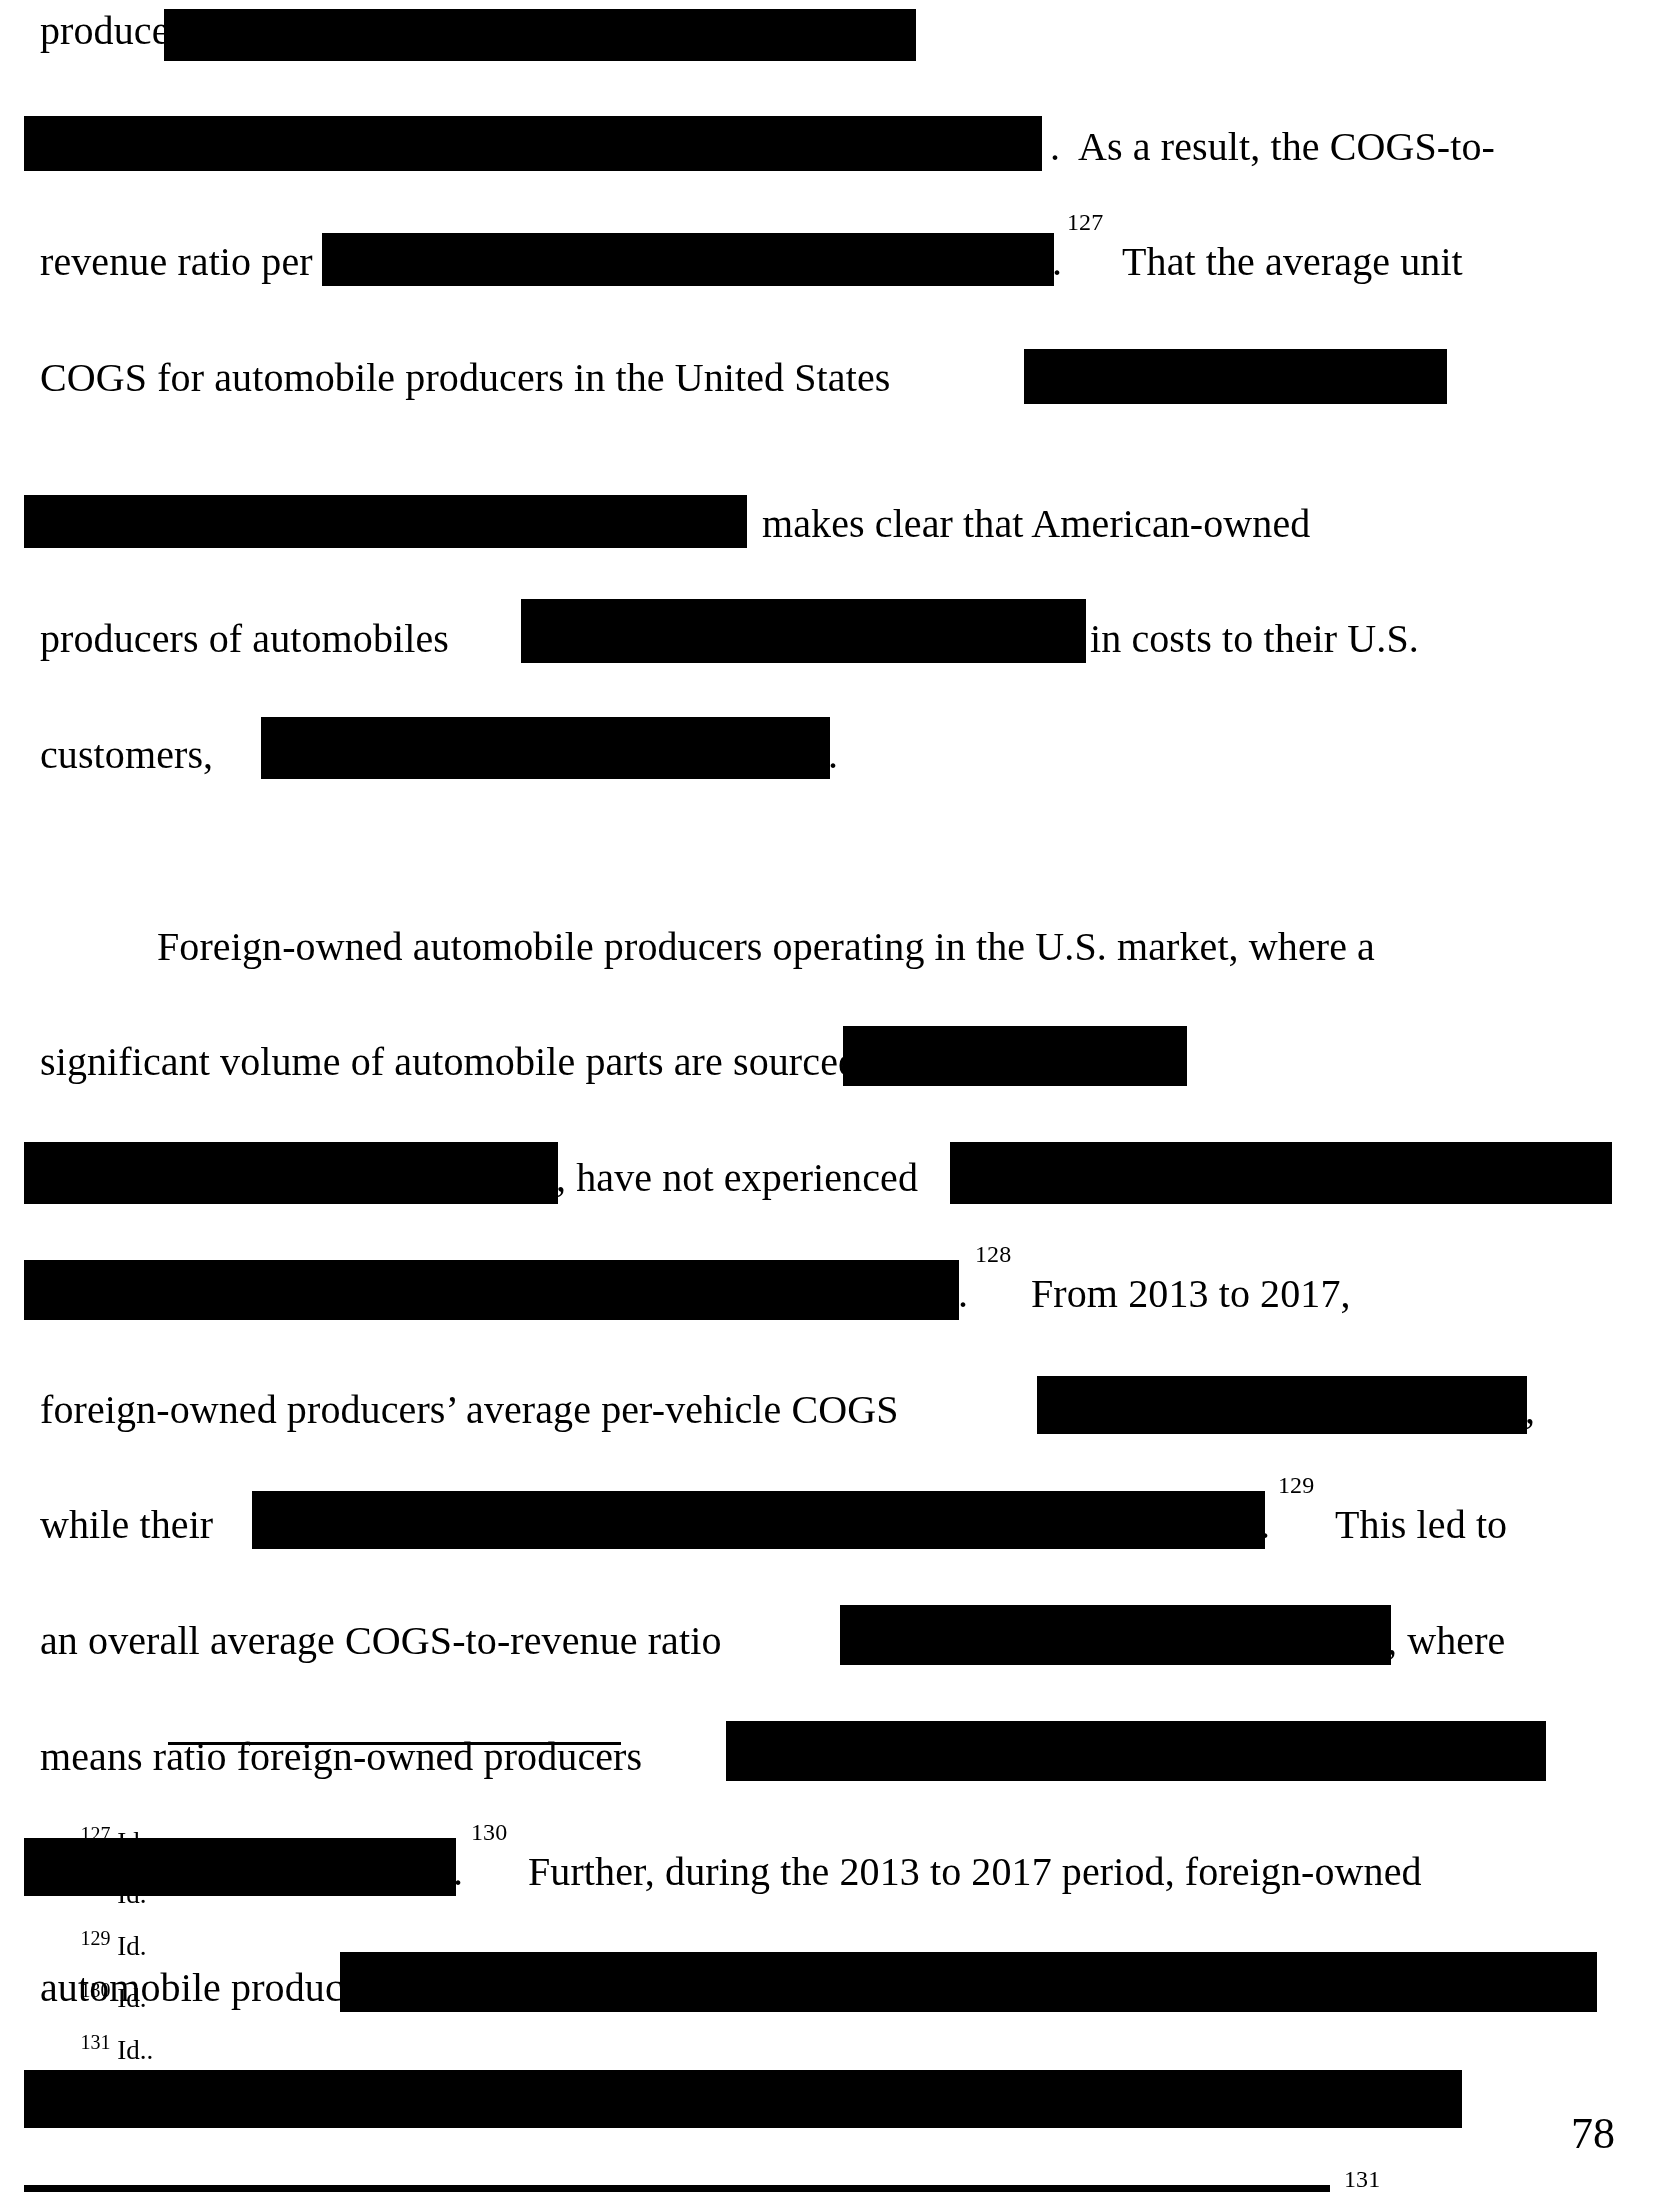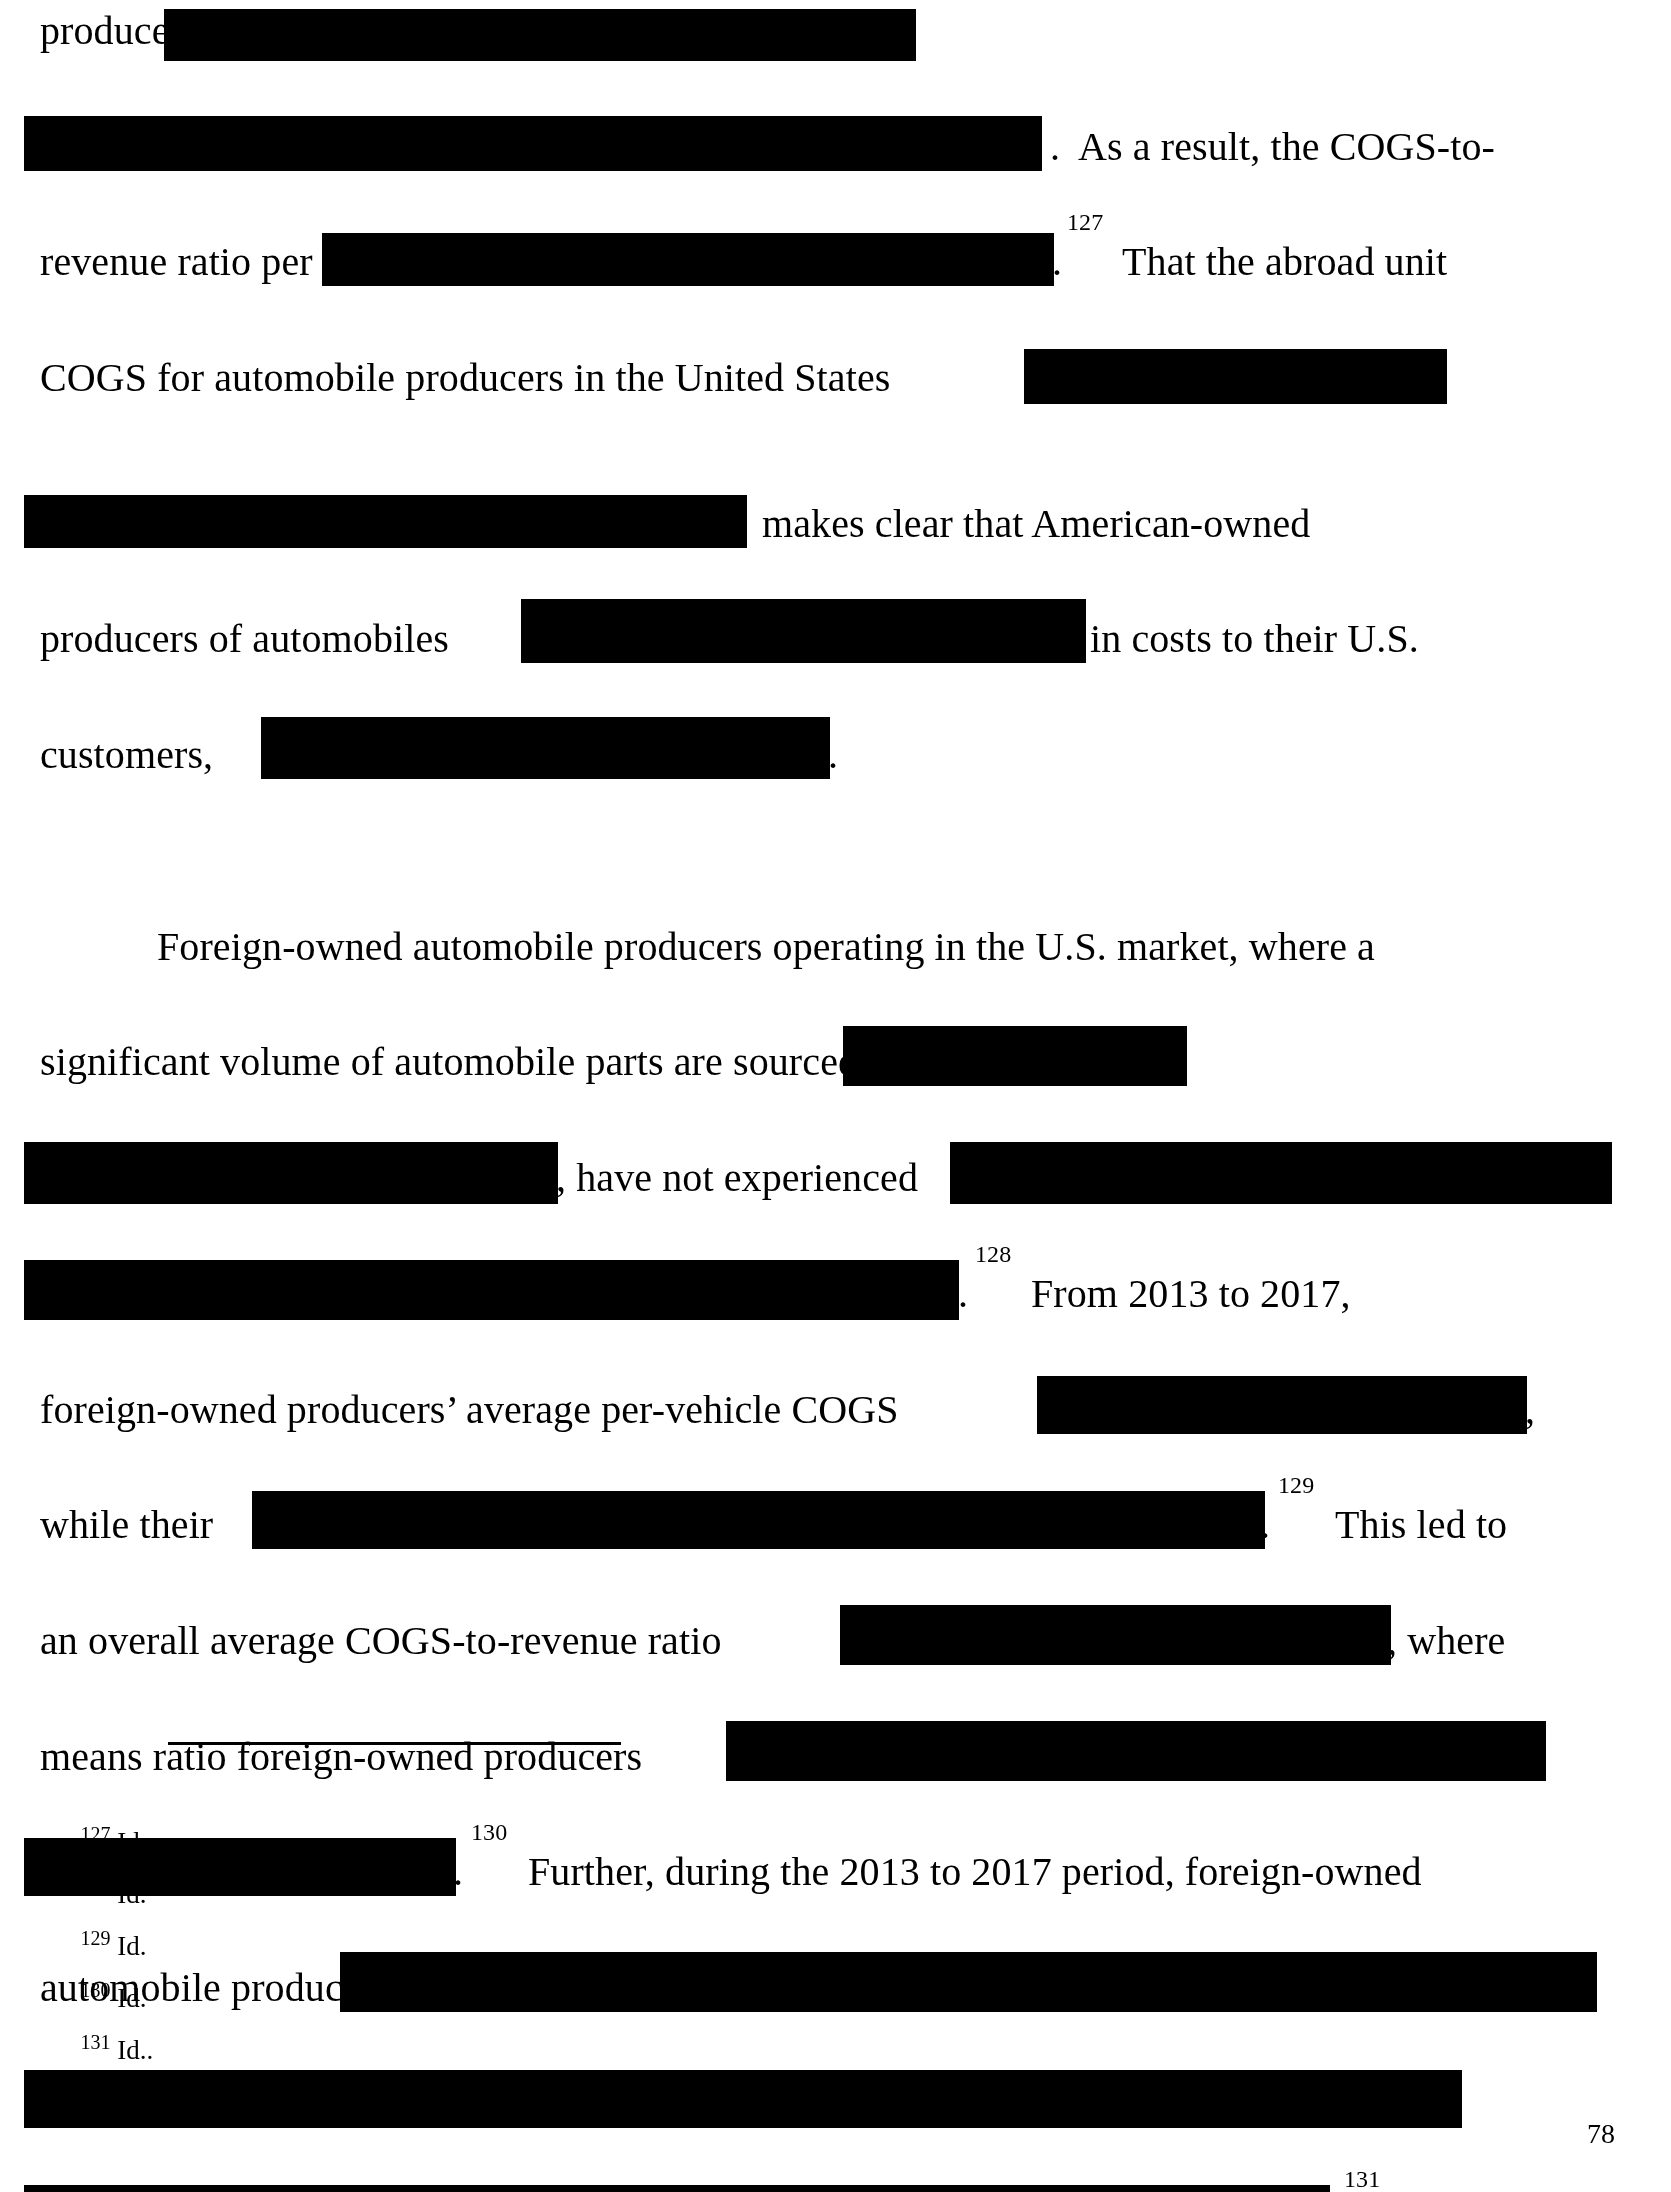--- a/index.html
+++ b/index.html
@@ -79,21 +79,21 @@
     line-height: 0;
   }
   .fn .fitalic {
     text-align: center;
   }
 
   .page-number {
     position: absolute;
     right: 57px;
     top: 2109px;
-    font-size: 28px;
+    font-size: 44px;
     line-height: 49px;
     text-align: right;
   }
 </style>
 </head>
 <body>
 
 <div class="page">
 
   <div class="body-block">
@@ -106,21 +106,21 @@
     <div class="line" style="top:55px;">
       <span class="rd" style="left:-16px; top:0px; width:1018px; height:55px;"></span>
       <span class="t" style="left:1010px;">.  As a result, the COGS-to-</span>
     </div>
 
     <div class="line" style="top:109px;">
       <span class="t" style="left:0px;">revenue ratio per vehicle</span>
       <span class="rd" style="left:282px; top:1.8px; width:732px; height:53px;"></span>
       <span class="t" style="left:1012px;">.</span>
       <span class="t sup" style="left:1027px; top:-8.8px; font-size:24px;">127</span>
-      <span class="t" style="left:1082px;">That the abroad unit</span>
+      <span class="t" style="left:1082px;">That the average unit</span>
     </div>
 
     <div class="line" style="top:164px;">
       <span class="t" style="left:0px;">COGS for automobile producers in the United States</span>
       <span class="rd" style="left:984px; top:1.8px; width:423px; height:55px;"></span>
     </div>
 
     <div class="line" style="top:219px;margin-top:30px;">
       <span class="rd" style="left:-16px; top:1.8px; width:723px; height:53px;"></span>
       <span class="t" style="left:722px;">makes clear that American-owned</span>

